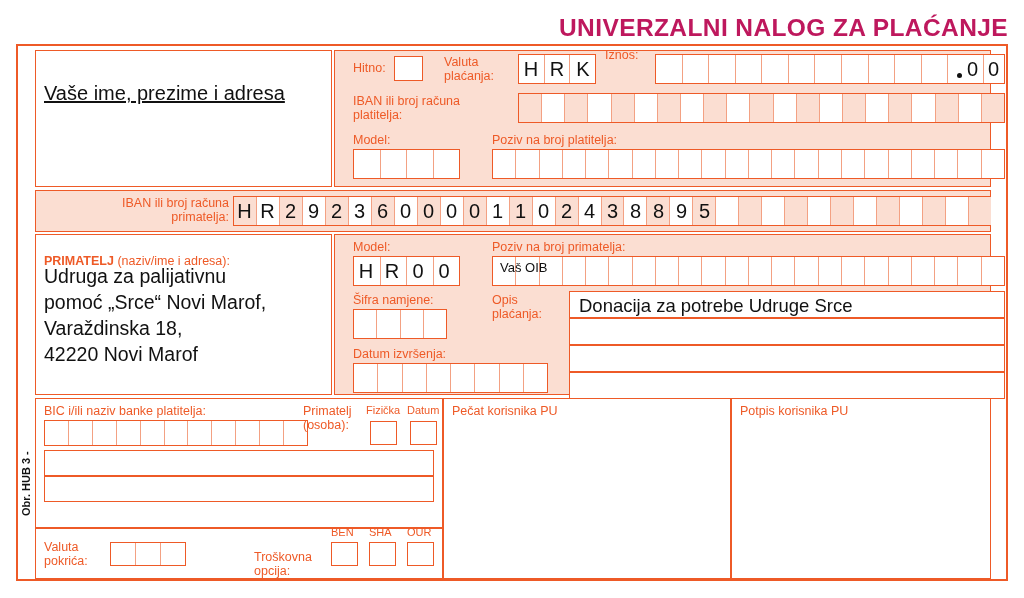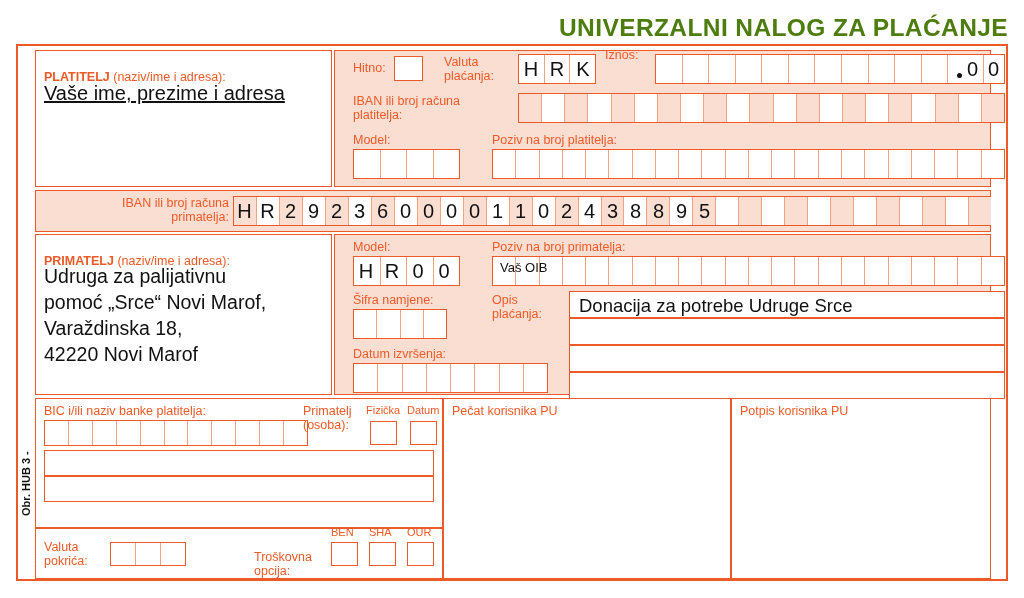--- a/index.html
+++ b/index.html
@@ -16,21 +16,21 @@
     color: #111;
   }
 
   
   #doc-title {
     position: absolute;
     right: 16px;
     top: 14px;
     font-size: 24.5px;
     font-weight: bold;
-    color: #4d7c0f;
+    color: #be185d;
     letter-spacing: 0.4px;
     white-space: nowrap;
   }
 
   
   #form-frame {
     position: absolute;
     left: 16px;
     top: 44px;
     width: 992px;
@@ -126,23 +126,20 @@
 </head>
 <body>
 
 <div id="doc-title">UNIVERZALNI  NALOG ZA PLAĆANJE</div>
 
 <div id="form-frame">
 
   <div id="form-code">Obr. HUB 3 -</div>
 
   <div class="box whitebox" style="left:17px; top:4px; width:297px; height:137px;"></div>
-  <div class="label-abs" style="left:26px; top:10px;">
-    <b>PLATITELJ</b><span> (naziv/ime i adresa):</span>
-  </div>
   <div class="value-abs" style="left:26px; top:35px; width:280px; font-size:20px;text-decoration:underline;">Vaše ime, prezime i adresa</div>
 
   <div class="box tintbox" style="left:316px; top:4px; width:657px; height:137px;"></div>
 
   <div class="label-abs" style="left:335px; top:15px;">Hitno:</div>
   <div style="position:absolute; left:376px; top:10px; width:29px; height:25px; border:1.6px solid #ee5a27; background:#ffffff; box-sizing:border-box;"></div>
 
   <div class="label-abs" style="left:426px; top:9px; text-align:left;">Valuta
 plaćanja:</div>
   <div class="comb" style="left:500px; top:8px; width:78px; height:30px;">

